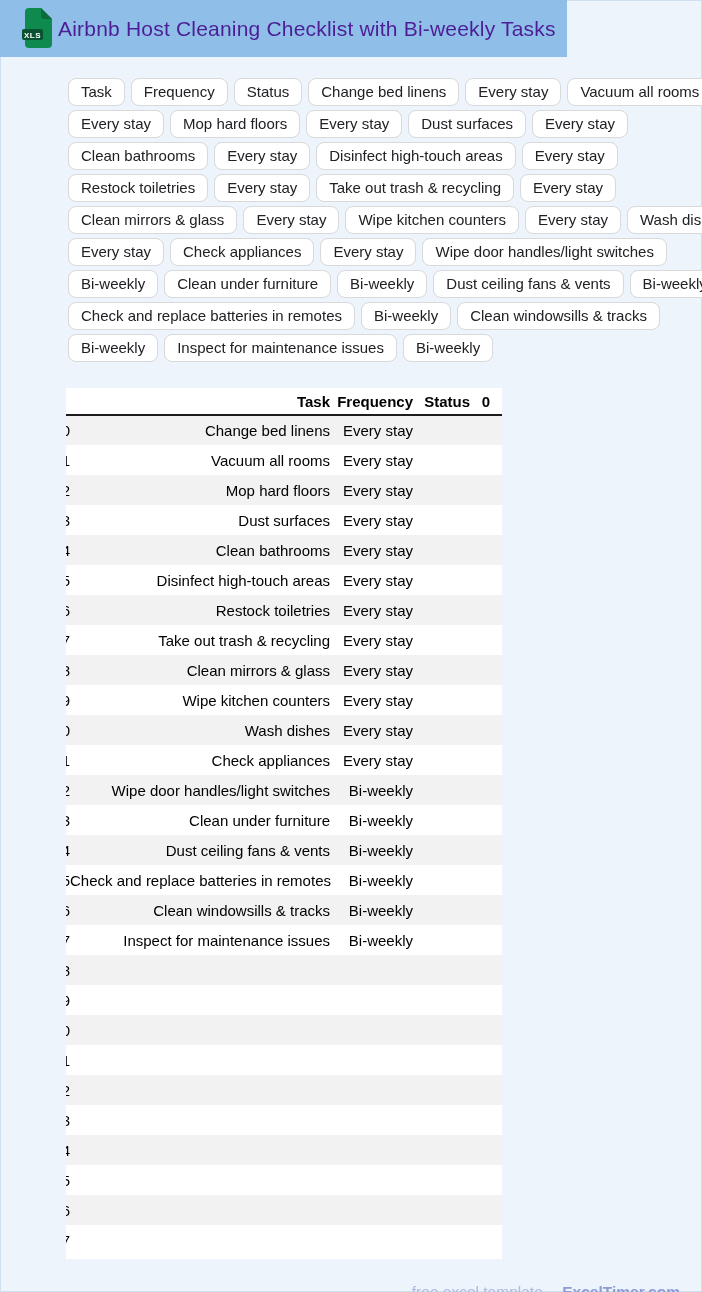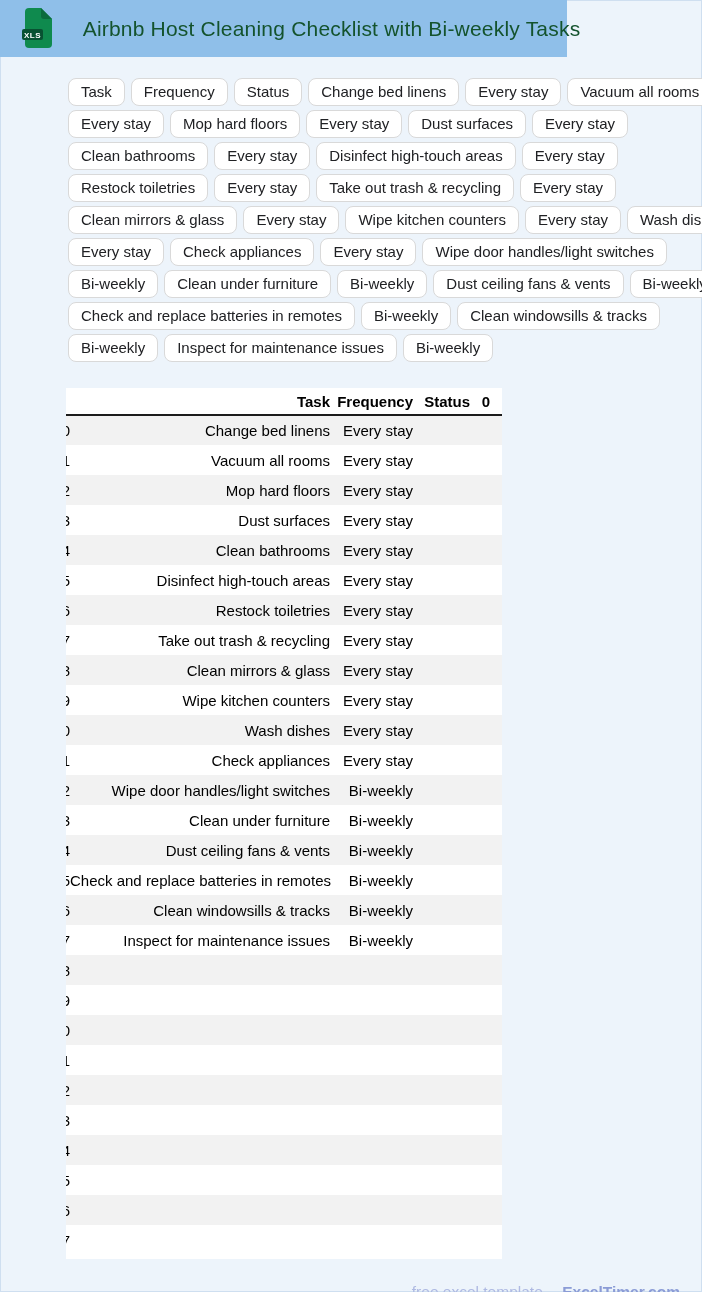--- a/index.html
+++ b/index.html
@@ -21,25 +21,25 @@
   body{font-family:"Liberation Sans", sans-serif;}
   .page{
     position:relative;width:702px;height:1292px;overflow:hidden;
     background:var(--page-bg);
     box-shadow:inset 0 0 0 1px #cfdff0;
   }
   
   .titlebar{
     position:absolute;left:0;top:0;height:57px;width:567px;
     background:var(--header-bg);
-    display:flex;align-items:center;justify-content:center;
+    display:flex;align-items:center;
   }
   .titlebar .file-icon{position:absolute;left:22px;top:8px;width:30px;height:40px;}
   .titlebar .title{
-    margin-left:96px;color:#14532d;font-size:21px;font-weight:400;
+    margin-left:58px;color:#4c1d95;font-size:21px;font-weight:400;
     letter-spacing:.2px;white-space:nowrap;
   }
   
   .chips{position:absolute;left:68px;top:78px;width:634px;}
   .chip-row{display:flex;flex-wrap:nowrap;gap:6px;margin-bottom:4px;}
   .chip{
     height:28px;line-height:26px;padding:0 12px;
     background:var(--chip-bg);border:1px solid var(--chip-border);
     border-radius:8px;font-size:15px;color:#202124;white-space:nowrap;
   }

